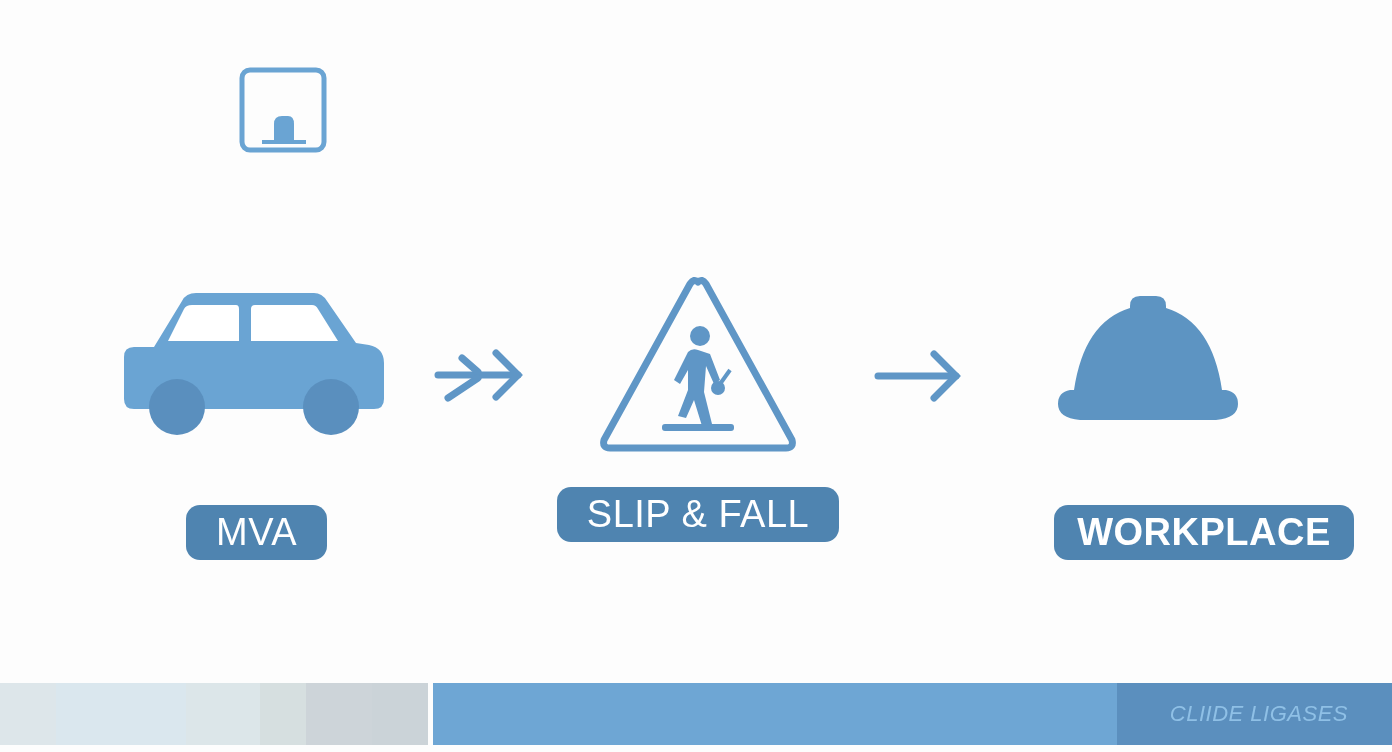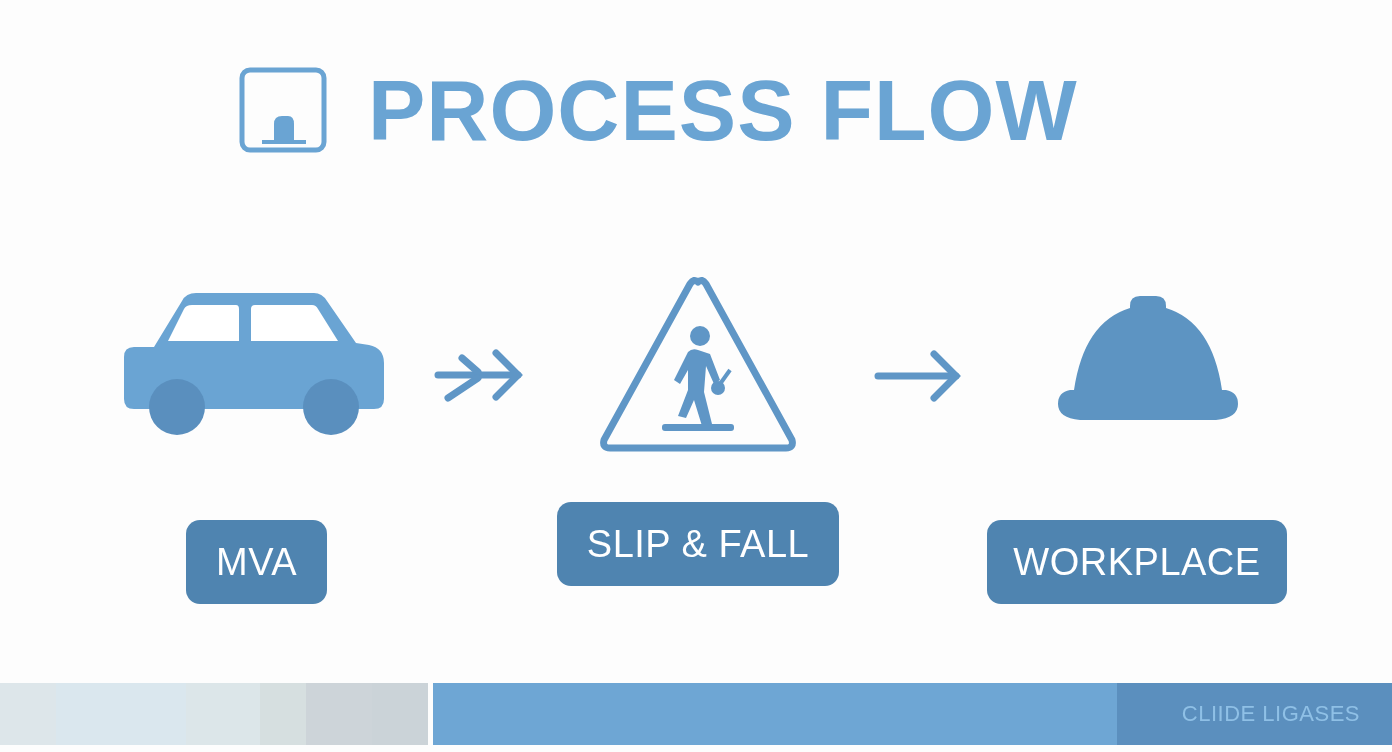--- a/index.html
+++ b/index.html
@@ -10,43 +10,41 @@
   }
   .abs { position:absolute; }
   .title-wrap { left:238px; top:66px; height:88px; display:flex; align-items:center; }
   .title-icon { width:90px; height:88px; }
   .title-text {
     margin-left:40px; font-size:86px; font-weight:bold; color:#6aa4d3;
     letter-spacing:1px; line-height:88px;
   }
   .icon { position:absolute; }
   .label {
-    position:absolute; height:84px; border-radius:14px;
+    position:absolute; height:55px; border-radius:14px;
     background:#4f84b0; color:#ffffff; font-size:38px;
     display:flex; align-items:center; justify-content:center;
     letter-spacing:0.5px;
-    margin-top:15px;
   }
   .footer { position:absolute; top:683px; height:62px; }
   .footer-seg { position:absolute; top:0; height:62px; }
   .footer-brand {
-    position:absolute; right:32px; top:0; height:47px; line-height:62px;
-    font-size:22px; color:#8fc0e6; letter-spacing:0.5px;
+    position:absolute; right:44px; top:0; height:47px; line-height:62px;
+    font-size:22px; color:#8fc0e6; letter-spacing:0.5px;font-style:italic;
   }
 </style>
 </head>
 <body>
 
 <div class="abs title-wrap">
   <svg class="title-icon" viewBox="0 0 90 88">
     <rect x="4" y="4" width="82" height="80" rx="8" ry="8" fill="none" stroke="#6aa4d3" stroke-width="5"></rect>
     <path d="M36 76 L36 58 Q36 50 44 50 L50 50 Q56 50 56 58 L56 76 Z" fill="#6aa4d3"></path>
     <rect x="24" y="74" width="44" height="4" fill="#6aa4d3"></rect>
   </svg>
-  <div class="title-text">PROCESS FLOW</div>
 </div>
 
 <svg class="icon" style="left:124px;top:291px;" width="262" height="146" viewBox="0 0 262 146">
   <path d="M30 56 L58 10 Q62 2 72 2 L190 2 Q198 2 203 10 L232 52 L245 54 Q260 57 260 72 L260 108 Q260 118 250 118 L10 118 Q0 118 0 108 L0 66 Q0 56 10 56 Z" fill="#6aa4d3"></path>
   <path d="M44 50 L60 18 Q62 14 68 14 L112 14 Q115 14 115 18 L115 50 Z" fill="#ffffff"></path>
   <path d="M127 50 L127 18 Q127 14 131 14 L188 14 Q192 14 194 18 L214 50 Z" fill="#ffffff"></path>
   <circle cx="53" cy="116" r="28" fill="#5a8fbe"></circle>
   <circle cx="207" cy="116" r="28" fill="#5a8fbe"></circle>
 </svg>
 
@@ -74,21 +72,21 @@
     <polyline points="60,4 82,26 60,48"></polyline>
   </g>
 </svg>
 
 <svg class="icon" style="left:1056px;top:294px;" width="184" height="128" viewBox="0 0 184 128">
   <path d="M74 12 Q74 2 84 2 L100 2 Q110 2 110 12 L110 14 Q156 28 166 96 L170 96 Q182 98 182 110 Q182 124 160 126 L24 126 Q2 124 2 110 Q2 98 14 96 L18 96 Q28 28 74 14 Z" fill="#5d94c2"></path>
 </svg>
 
 <div class="label" style="left:186px;top:505px;width:141px;">MVA</div>
 <div class="label" style="left:557px;top:487px;width:282px;">SLIP &amp; FALL</div>
-<div class="label" style="left:987px;top:505px;width:300px;">WORKPLACE</div>
+<div class="label" style="left:1054px;top:505px;width:300px;font-weight:bold;">WORKPLACE</div>
 
 <div class="footer" style="left:0;width:428px;">
   <div class="footer-seg" style="left:0;width:56px;background:#dde6ea;"></div>
   <div class="footer-seg" style="left:56px;width:130px;background:#dae7ee;"></div>
   <div class="footer-seg" style="left:186px;width:74px;background:#dce6e9;"></div>
   <div class="footer-seg" style="left:260px;width:46px;background:#d6dfe0;"></div>
   <div class="footer-seg" style="left:306px;width:66px;background:#cdd4d9;"></div>
   <div class="footer-seg" style="left:372px;width:56px;background:#cbd3d8;"></div>
 </div>
 <div class="footer" style="left:433px;width:684px;background:#6ea6d4;"></div>

